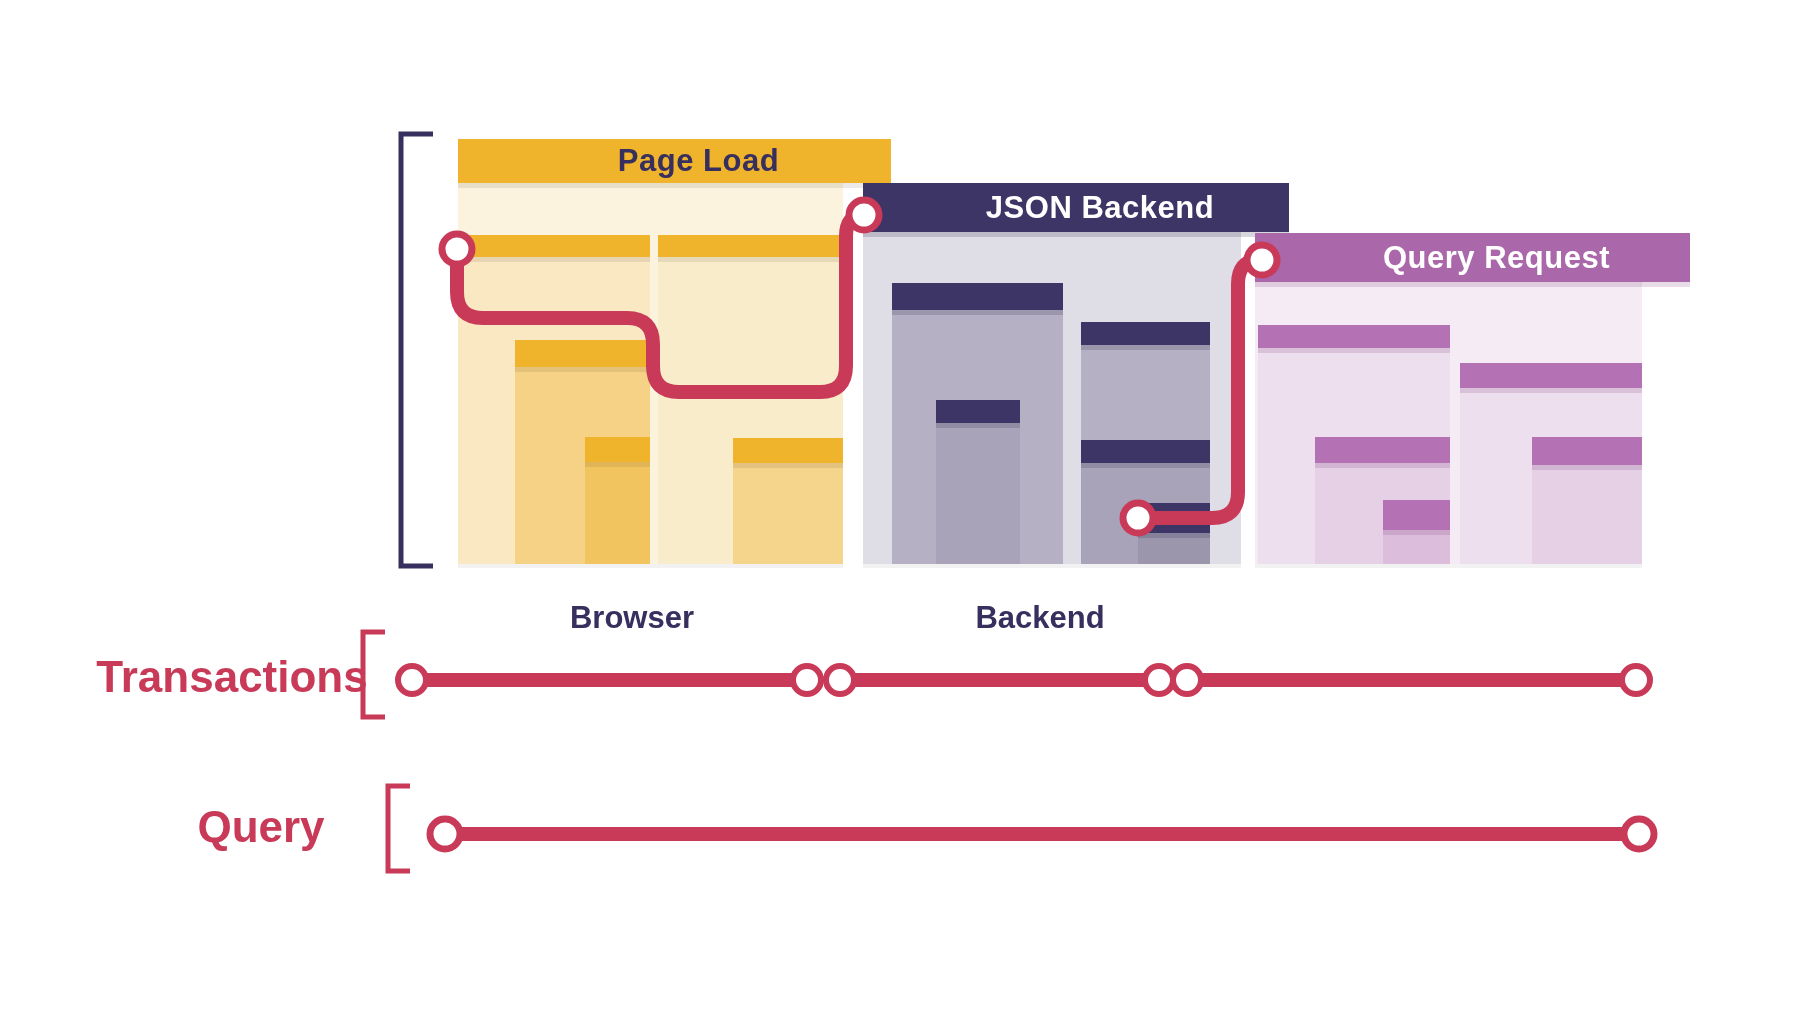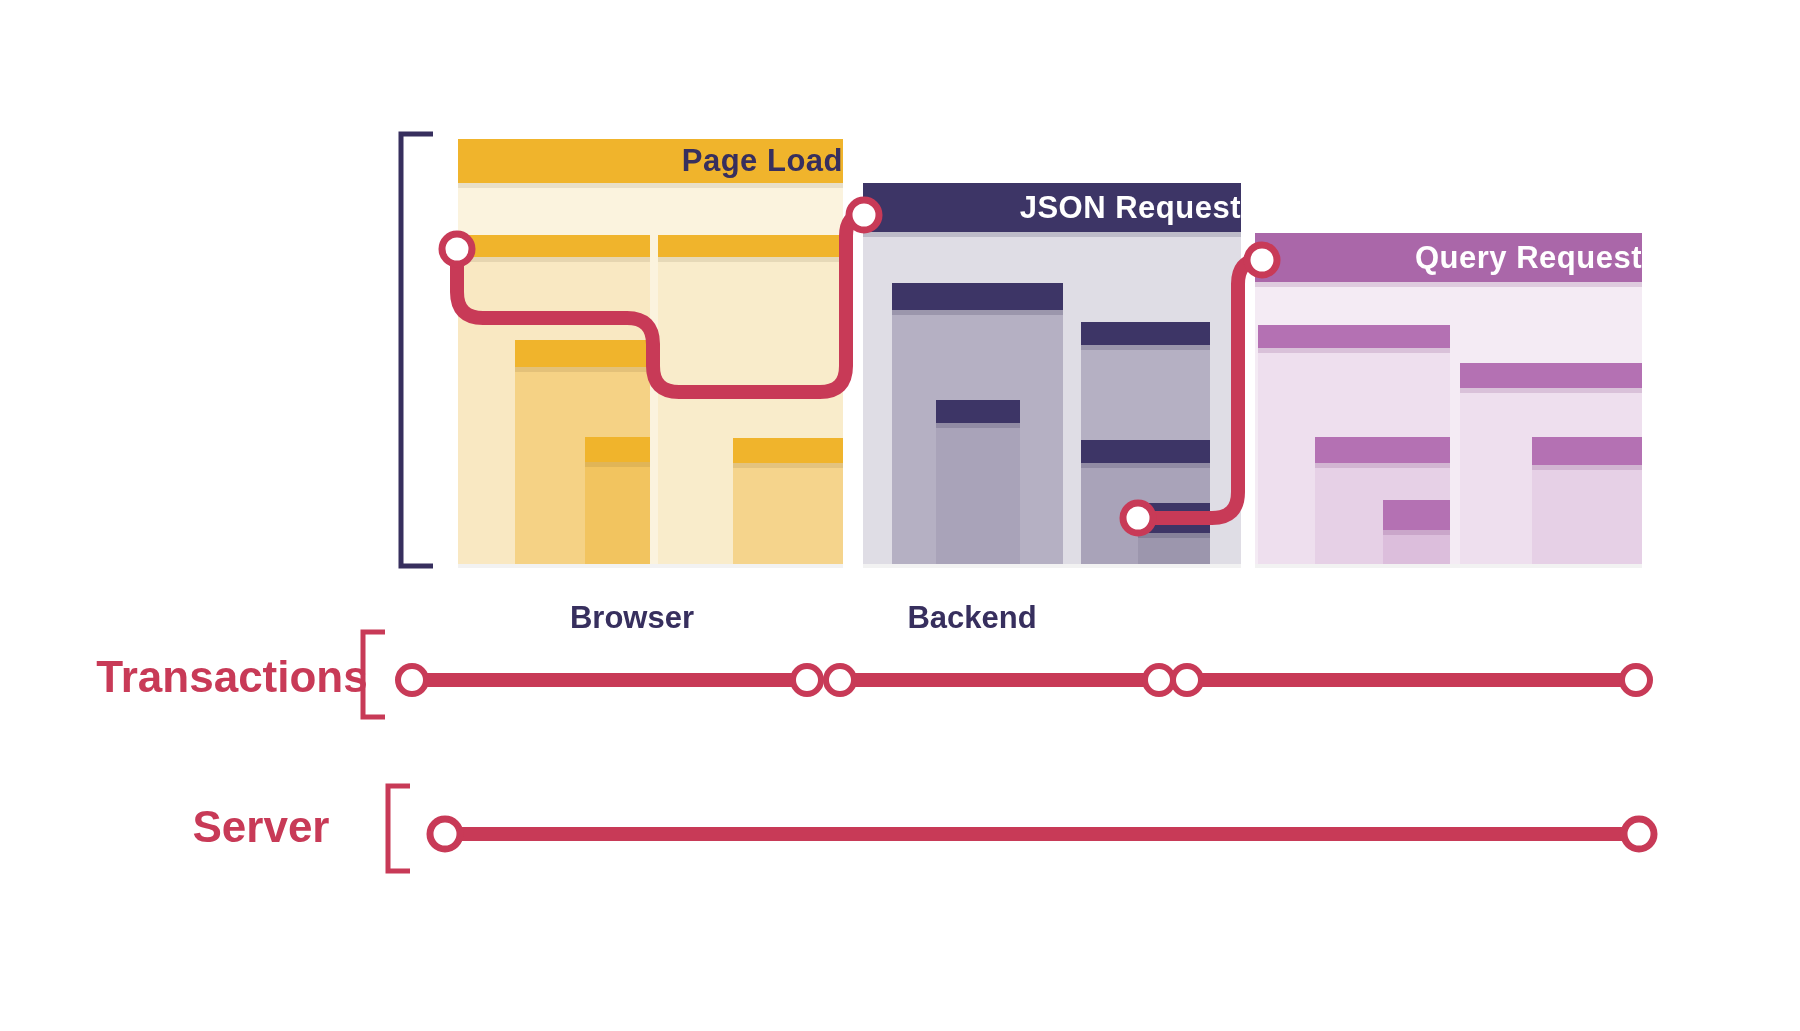--- a/index.html
+++ b/index.html
@@ -2,22 +2,22 @@
 <html><head>
 <meta charset="utf-8">
 <style>
   html,body{margin:0;padding:0;background:#ffffff;}
   .canvas{
     position:relative;width:1800px;height:1031px;background:#ffffff;overflow:hidden;
     font-family:"Liberation Sans", sans-serif;
   }
   .overlay{position:absolute;left:0;top:0;width:1800px;height:1031px;z-index:10;pointer-events:none;}
   .panel-header{
-    position:absolute;z-index:2;display:flex;align-items:center;justify-content:flex-end;
-    font-weight:700;font-size:31px;letter-spacing:.5px;
+    position:absolute;z-index:2;display:flex;align-items:center;justify-content:center;
+    font-weight:700;font-size:31px;letter-spacing:.5px;padding-left:48px;
   }
   .bar{position:absolute;z-index:2;box-shadow:0 5px 0 rgba(70,50,20,0.10);}
   .bar.cool{box-shadow:0 5px 0 rgba(40,35,70,0.18);}
   .bar.purp{box-shadow:0 5px 0 rgba(120,60,120,0.18);}
   .body-block{position:absolute;z-index:1;}
   .dots-warm{background-image:radial-gradient(rgba(160,110,20,0.16) 1.3px, transparent 1.3px);background-size:7px 7px;}
   .dots-cool{background-image:radial-gradient(rgba(50,40,90,0.14) 1.3px, transparent 1.3px);background-size:7px 7px;}
   .dots-purp{background-image:radial-gradient(rgba(150,70,150,0.18) 1.3px, transparent 1.3px);background-size:7px 7px;}
   .side-label{
     position:absolute;z-index:5;font-weight:700;font-size:44px;text-align:center;color:#372F5E;
@@ -45,21 +45,21 @@
   <div class="body-block dots-warm" style="left:585px;top:462px;width:65px;height:102px;background:#F2C45F;"></div>
   <div class="bar" style="left:585px;top:437px;width:65px;height:25px;background:#F0B42C;"></div>
 
   <div class="body-block" style="left:658px;top:257px;width:185px;height:307px;background:#F9ECCB;"></div>
   <div class="bar" style="left:658px;top:235px;width:185px;height:22px;background:#F0B42C;"></div>
   <div class="body-block dots-warm" style="left:733px;top:463px;width:110px;height:101px;background:#F5D48C;"></div>
   <div class="bar" style="left:733px;top:438px;width:110px;height:25px;background:#F0B42C;"></div>
 
   <div class="body-block" style="left:863px;top:232px;width:378px;height:332px;background:#DFDDE5;box-shadow:0 4px 0 rgba(0,0,0,0.05);"></div>
   <div class="panel-header" style="left:863px;top:183px;width:378px;height:49px;background:#3D3566;color:#FFFFFF;box-shadow:0 5px 0 rgba(40,35,70,0.18);">
-    <span>JSON Request</span>
+    <span>JSON Backend</span>
   </div>
 
   <div class="body-block dots-cool" style="left:892px;top:310px;width:171px;height:254px;background:#B5B0C3;"></div>
   <div class="bar cool" style="left:892px;top:283px;width:171px;height:27px;background:#3D3566;"></div>
   <div class="body-block" style="left:936px;top:423px;width:84px;height:141px;background:#A9A3B9;"></div>
   <div class="bar cool" style="left:936px;top:400px;width:84px;height:23px;background:#3D3566;"></div>
 
   <div class="body-block dots-cool" style="left:1081px;top:345px;width:129px;height:219px;background:#B5B0C3;"></div>
   <div class="bar cool" style="left:1081px;top:322px;width:129px;height:23px;background:#3D3566;"></div>
   <div class="body-block" style="left:1081px;top:463px;width:129px;height:101px;background:#A9A3B9;"></div>
@@ -112,18 +112,18 @@
     <line x1="1202" y1="680" x2="1621" y2="680" stroke="#C83A57" stroke-width="14"></line>
     <circle cx="1187" cy="680" r="14" fill="#ffffff" stroke="#C83A57" stroke-width="6"></circle>
     <circle cx="1636" cy="680" r="14" fill="#ffffff" stroke="#C83A57" stroke-width="6"></circle>
 
     <line x1="461" y1="834" x2="1623" y2="834" stroke="#C83A57" stroke-width="14"></line>
     <circle cx="445" cy="834" r="15" fill="#ffffff" stroke="#C83A57" stroke-width="7"></circle>
     <circle cx="1639" cy="834" r="15" fill="#ffffff" stroke="#C83A57" stroke-width="7"></circle>
   </svg>
 
   <div class="side-label red" style="left:40px;top:652px;width:384px;">Transactions</div>
-  <div class="side-label red" style="left:141px;top:802px;width:240px;">Server</div>
+  <div class="side-label red" style="left:141px;top:802px;width:240px;">Query</div>
 
   <div class="service-label" style="left:632px;top:600px;">Browser</div>
-  <div class="service-label" style="left:972px;top:600px;">Backend</div>
+  <div class="service-label" style="left:1040px;top:600px;">Backend</div>
 
 </div>
 
 </body></html>

